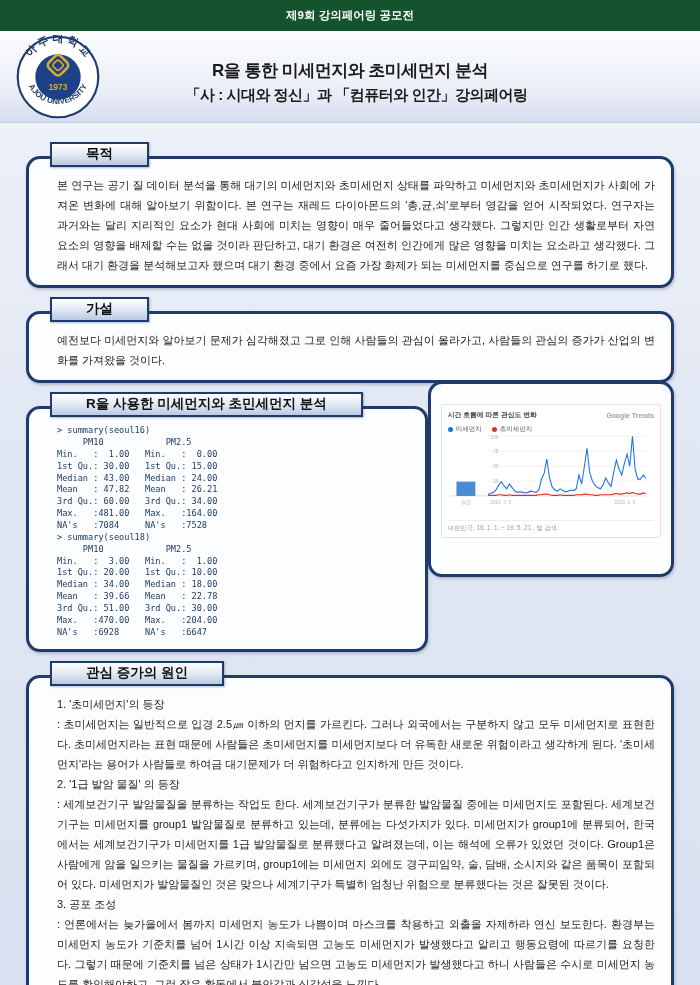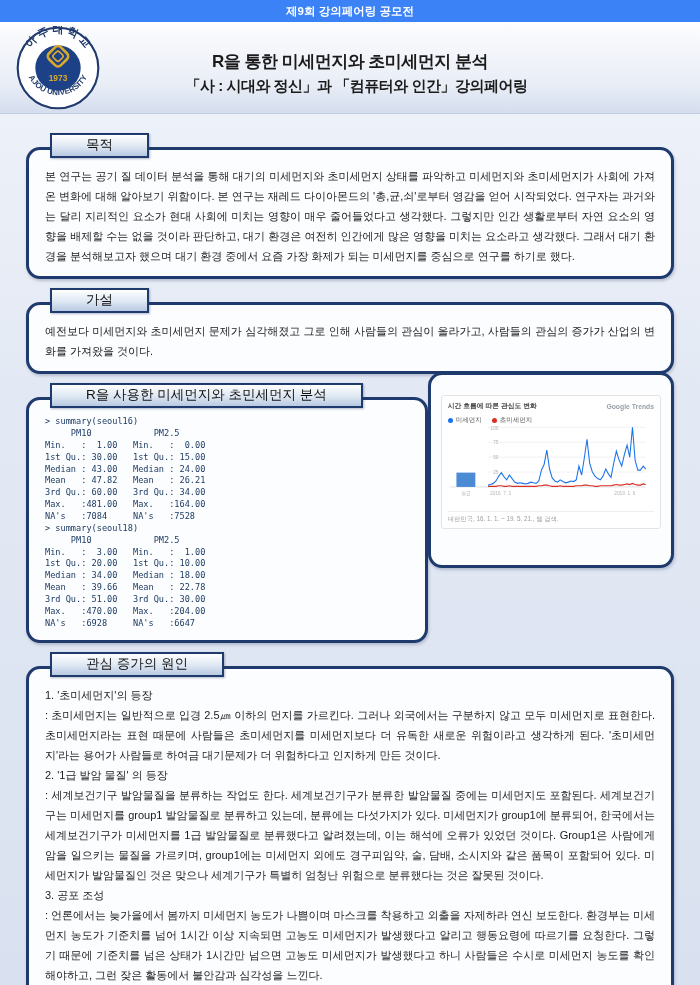--- a/index.html
+++ b/index.html
@@ -3,47 +3,47 @@
 <meta charset="utf-8">
 <style>
   * { margin:0; padding:0; box-sizing:border-box; }
   html,body { width:700px; height:985px; }
   body {
     font-family:"Liberation Sans","DejaVu Sans",sans-serif;
     background:linear-gradient(180deg,#f1f4fa 0%,#e3e9f4 40%,#d9e1f0 100%);
     display:flex; flex-direction:column; overflow:hidden; color:#1b1b1b;
   }
   .top-bar {
-    height:22px; background:#3b82f6; color:#fff; display:flex;
+    height:31px; background:#14532d; color:#fff; display:flex;
     align-items:center; justify-content:center; font-size:11.5px; font-weight:bold;
     flex:0 0 auto;
   }
   .header {
     position:relative; height:92px; flex:0 0 auto;
     background:linear-gradient(180deg,#fdfdfe 0%,#e8edf6 70%,#d5ddee 100%);
     border-bottom:1px solid #c2cde2;
   }
   .logo { position:absolute; left:16px; top:4px; }
   .titles {
     position:absolute; left:0; right:0; top:28px; text-align:center;
   }
   .title-1 { font-size:17px; font-weight:bold; letter-spacing:-0.5px; }
   .title-2 { font-size:15px; font-weight:bold; letter-spacing:-0.5px; margin-top:4px;padding-left:13px; }
   .main { flex:1 1 auto; padding:10px 26px 0 26px; display:flex; flex-direction:column; }
   .section { margin-top:9px; }
   .tab {
     position:relative; z-index:2; margin-left:24px; display:inline-block;
     border:2px solid #1f3a6d; background:linear-gradient(180deg,#ffffff 0%,#dde7f3 55%,#b9c9e2 100%);
-    padding:1px 34px 2px 34px; font-size:13.5px; font-weight:normal; color:#111;
+    padding:1px 34px 2px 34px; font-size:13.5px; font-weight:bold; color:#111;
     box-shadow:1px 1px 2px rgba(40,60,100,.35);
   }
   .box {
     position:relative; z-index:1; margin-top:-11px;
     border:3px solid #1f3a6d; border-radius:14px; background:#fcfdff;
-    padding:16px 16px 10px 16px; box-shadow:1px 2px 3px rgba(40,60,100,.25);
+    padding:16px 16px 10px 28px; box-shadow:1px 2px 3px rgba(40,60,100,.25);
   }
   .body-text { font-size:11px; line-height:1.82; white-space:pre-wrap; text-align:justify; }
   .row { display:flex; gap:0; margin-top:9px; }
   .col-left { flex:1 1 62%; }
   .col-right { flex:1 1 38%; }
   .analysis-flex { display:flex; gap:10px; }
   .r-code {
     font-family:"DejaVu Sans Mono","Liberation Mono",monospace;
     font-size:8.6px; line-height:1.38; color:#17365f; flex:0 0 auto; white-space:pre;
   }
@@ -99,21 +99,21 @@
   <div class="section">
     <div class="tab">목적</div>
     <div class="box">
       <div class="body-text">본 연구는 공기 질 데이터 분석을 통해 대기의 미세먼지와 초미세먼지 상태를 파악하고 미세먼지와 초미세먼지가 사회에 가져온 변화에 대해 알아보기 위함이다. 본 연구는 재레드 다이아몬드의 '총,균,쇠'로부터 영감을 얻어 시작되었다. 연구자는 과거와는 달리 지리적인 요소가 현대 사회에 미치는 영향이 매우 줄어들었다고 생각했다. 그렇지만 인간 생활로부터 자연 요소의 영향을 배제할 수는 없을 것이라 판단하고, 대기 환경은 여전히 인간에게 많은 영향을 미치는 요소라고 생각했다. 그래서 대기 환경을 분석해보고자 했으며 대기 환경 중에서 요즘 가장 화제가 되는 미세먼지를 중심으로 연구를 하기로 했다.</div>
     </div>
   </div>
 
   <div class="section">
     <div class="tab">가설</div>
     <div class="box">
-      <div class="body-text">예전보다 미세먼지와 초미세먼지 문제가 심각해졌고 그로 인해 사람들의 관심이 올라가고, 사람들의 관심의 증가가 산업의 변화를 가져왔을 것이다.</div>
+      <div class="body-text">예전보다 미세먼지와 알아보기 문제가 심각해졌고 그로 인해 사람들의 관심이 올라가고, 사람들의 관심의 증가가 산업의 변화를 가져왔을 것이다.</div>
     </div>
   </div>
 
   <div class="row">
     <div class="col-left">
       <div class="tab">R을 사용한 미세먼지와 초민세먼지 분석</div>
       <div class="box" style="min-height:196px;">
         <div class="analysis-flex">
           <pre class="r-code">&gt; summary(seoul16)
      PM10            PM2.5

